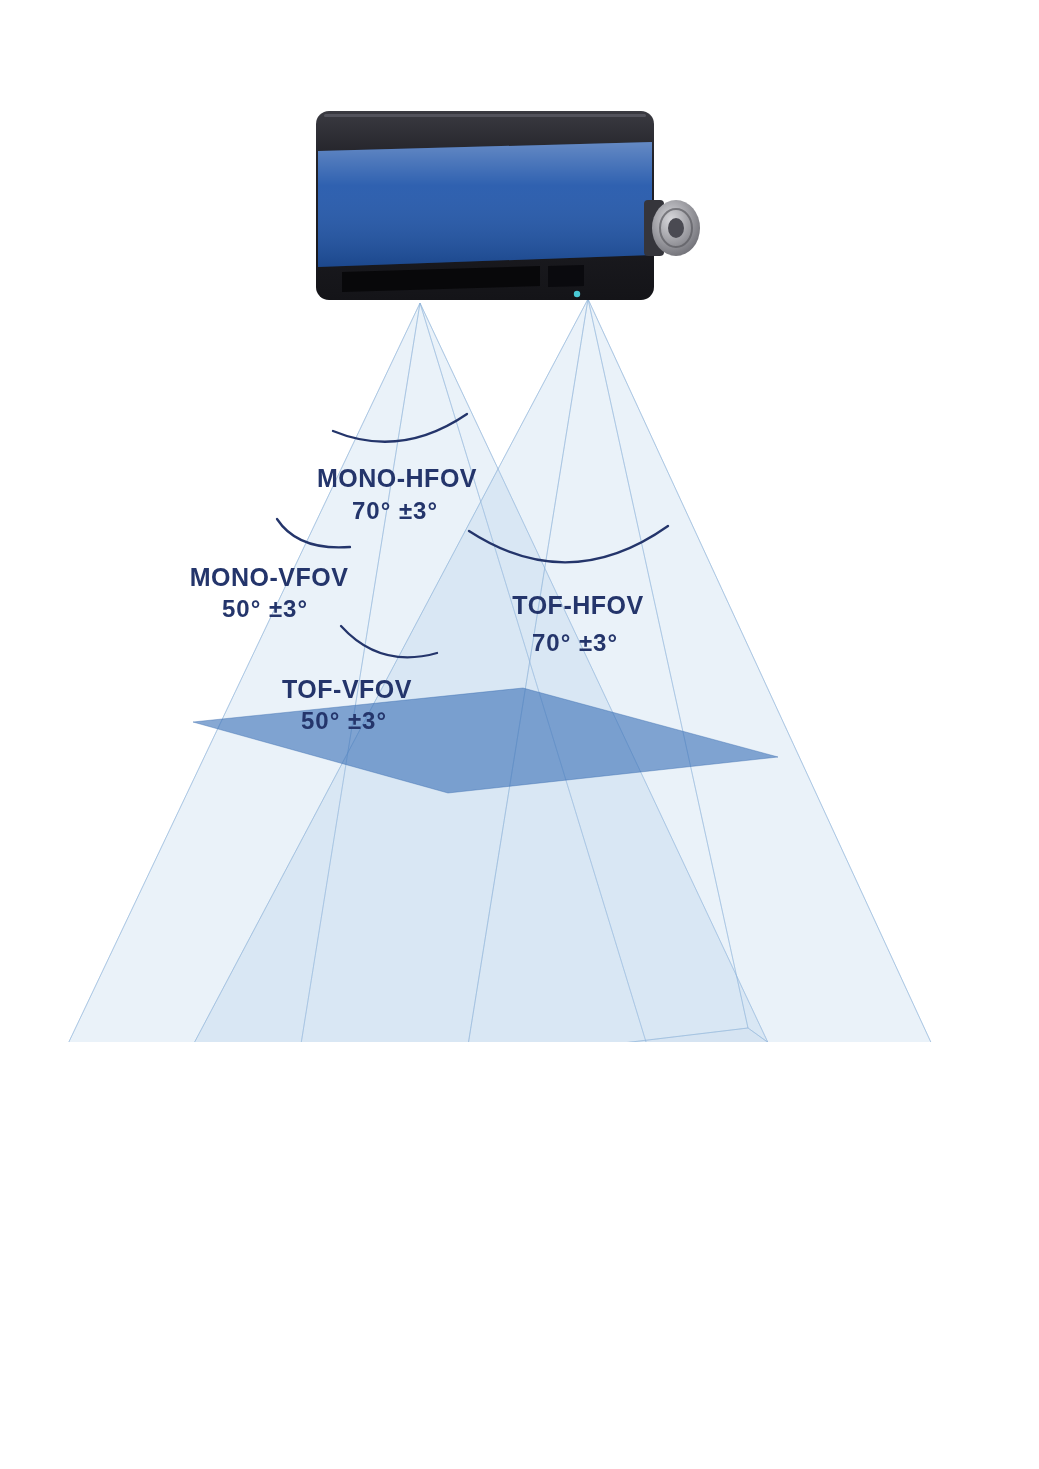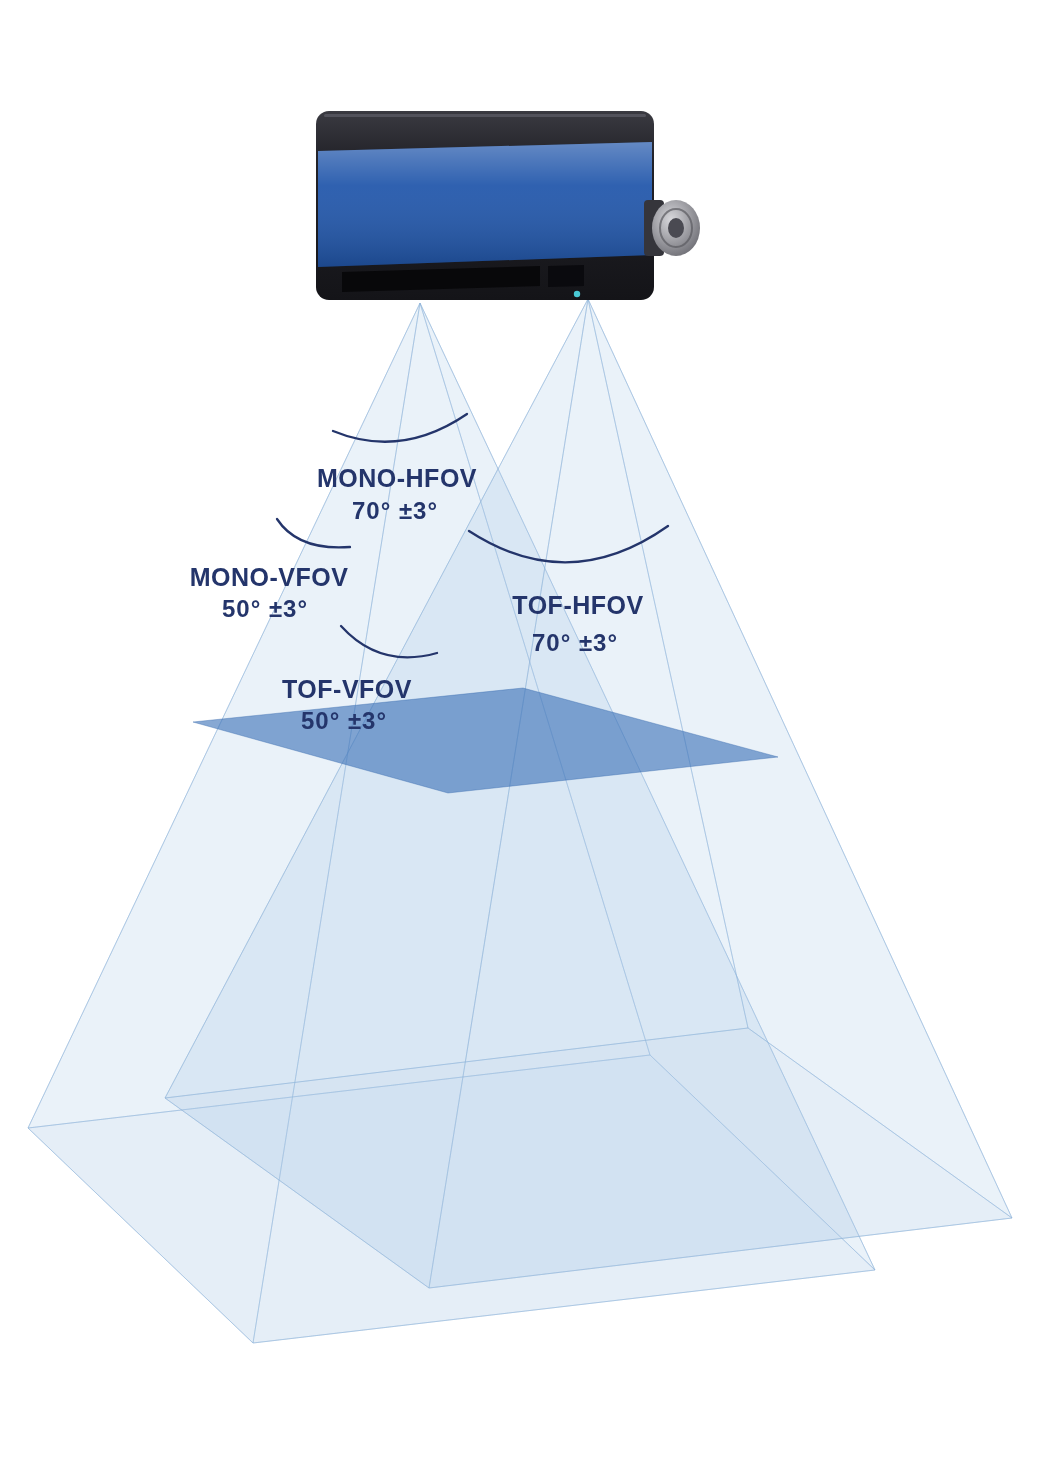--- a/index.html
+++ b/index.html
@@ -1,19 +1,19 @@
 <!DOCTYPE html>
 <html><head>
 <meta charset="utf-8">
 <style>
   html, body { margin: 0; padding: 0; background: #ffffff; }
   .stage {
     position: relative;
     width: 1039px;
-    height: 1469px;
+    height: 1042px;
     background: #ffffff;
     overflow: hidden;
     font-family: "Liberation Sans", sans-serif;
   }
   svg { display: block; }
   .fov-label-name {
     font-family: "Liberation Sans", sans-serif;
     font-size: 25px;
     font-weight: 700;
     letter-spacing: 0.5px;

